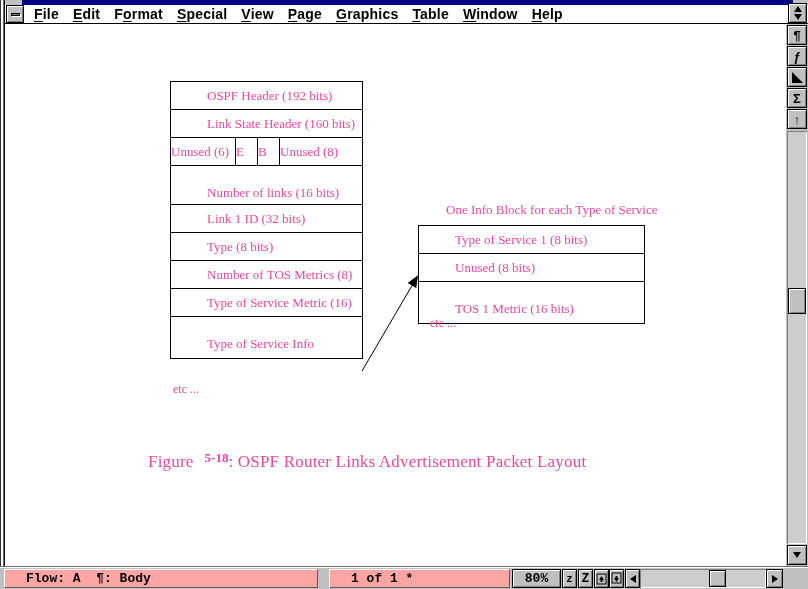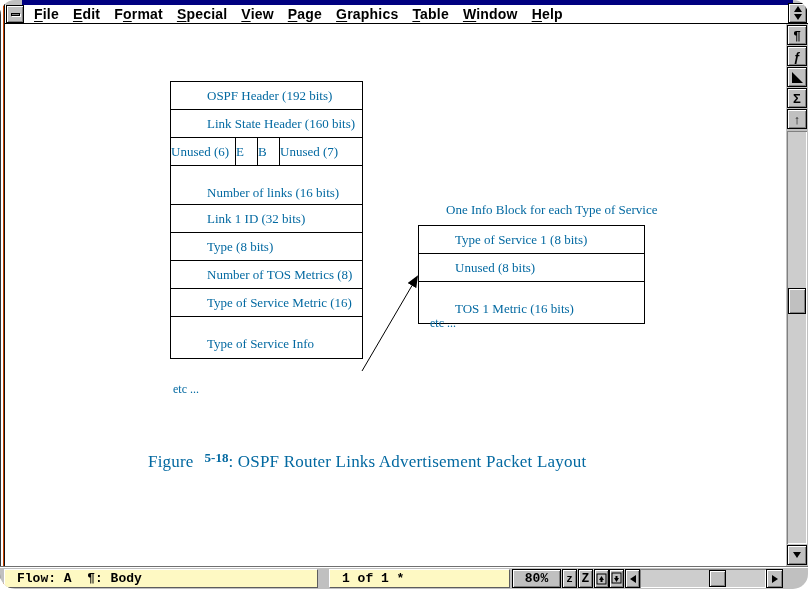--- a/index.html
+++ b/index.html
@@ -1,19 +1,19 @@
 <!DOCTYPE html>
 <html><head>
 <meta charset="utf-8">
 <style>
   * { margin:0; padding:0; box-sizing:border-box; }
   html,body { background:#ffffff; }
   .screen {
     position:relative; width:808px; height:589px; overflow:hidden;
-    background:#ffffff; font-family:"Liberation Sans", sans-serif;border-radius:15px;
+    background:#ffffff; font-family:"Liberation Sans", sans-serif;
   }
   
   .frame-left {
     position:absolute; left:0; top:0; bottom:0; width:5px;
     background:linear-gradient(to right,#333 0 1px,#fff 1px 3px,#cc4400 3px 4px,#111 4px 5px);
   }
   
   .title-sliver { position:absolute; left:0; top:0; right:0; height:5px; background:#c0c0c0; }
   .title-sliver .navy { position:absolute; left:22px; right:15px; top:0; bottom:0; background:#000080; }
   
@@ -32,21 +32,21 @@
   .menu-items { position:absolute; left:22px; top:0; height:18px; display:flex; align-items:center; }
   .menu-item {
     font-weight:bold; font-size:14px; color:#000; padding:0 7px; letter-spacing:0.2px;
     height:18px; line-height:18px; cursor:default;
   }
   .menu-item .accel { text-decoration:underline; text-underline-offset:2px; }
   
   .doc {
     position:absolute; left:5px; top:24px; width:781px; height:542px;
     background:#ffffff; overflow:hidden;
-    font-family:"Liberation Serif", serif; color:#0369a1;
+    font-family:"Liberation Serif", serif; color:#ec4899;
   }
   .dblock { position:absolute; border:1px solid #000; background:#fff; }
   #ospf-header-block { left:165px; top:57px;  width:193px; }
   #link-block        { left:165px; top:180px; width:193px; }
   #tos-block         { left:413px; top:201px; width:227px; }
   .d-row { display:flex; height:28px; border-bottom:1px solid #000; }
   .d-row:last-child { border-bottom:none;margin-top:13px; }
   .d-cell { font-size:13px; line-height:28px; padding-left:36px; white-space:nowrap; overflow:hidden; }
   .d-row.multi .d-cell { padding-left:0; text-align:left; }
   .d-row.multi .d-cell { border-right:1px solid #000; }
@@ -76,22 +76,22 @@
   .t-up    { width:0;height:0;border-left:4px solid transparent;border-right:4px solid transparent;border-bottom:6px solid #000; }
   .t-down  { width:0;height:0;border-left:4px solid transparent;border-right:4px solid transparent;border-top:6px solid #000; }
   .t-left  { width:0;height:0;border-top:4px solid transparent;border-bottom:4px solid transparent;border-right:6px solid #000; }
   .t-right { width:0;height:0;border-top:4px solid transparent;border-bottom:4px solid transparent;border-left:6px solid #000; }
   
   .statusbar {
     position:absolute; left:0; right:0; bottom:0; height:23px; background:#c0c0c0;
     border-top:1px solid #6f6f6f; box-shadow: inset 0 1px 0 #ffffff;
     font-family:"Liberation Mono", monospace; font-weight:bold; font-size:13px;
   }
-  .panel { position:absolute; top:2px; height:19px; background:#fef9c3; line-height:18px;
-           border:1px solid; border-color:#ffffff #5d5d5d #5d5d5d #ffffff; padding-left:12px; white-space:pre; }
+  .panel { position:absolute; top:2px; height:19px; background:#fca5a5; line-height:18px;
+           border:1px solid; border-color:#ffffff #5d5d5d #5d5d5d #ffffff; padding-left:21px; white-space:pre; }
   #flow-panel { left:4px;  width:314px; }
   #page-panel { left:329px; width:181px; }
   .sb-btn { position:absolute; top:2px; height:19px; font-family:"Liberation Mono", monospace; font-weight:bold; }
   #zoom-btn { left:512px; width:49px; font-size:13px; }
   #zoom-out-btn { left:562px; width:15px; font-size:11px; }
   #zoom-in-btn  { left:578px; width:15px; font-size:13px; }
   #pgup-btn { left:594px; width:15px; }
   #pgdn-btn { left:609px; width:15px; }
   #hleft-btn  { left:625px; width:15px; }
   #hright-btn { left:766px; width:17px; }
@@ -138,21 +138,21 @@
         <div class="d-row">
           <div class="d-cell">OSPF Header (192 bits)</div>
         </div>
         <div class="d-row">
           <div class="d-cell">Link State Header (160 bits)</div>
         </div>
         <div class="d-row multi">
           <div class="d-cell">Unused (6)</div>
           <div class="d-cell">E</div>
           <div class="d-cell">B</div>
-          <div class="d-cell">Unused (7)</div>
+          <div class="d-cell">Unused (8)</div>
         </div>
         <div class="d-row">
           <div class="d-cell">Number of links (16 bits)</div>
         </div>
       </div>
     <div class="dblock" id="link-block">
         <div class="d-row">
           <div class="d-cell">Link 1 ID (32 bits)</div>
         </div>
         <div class="d-row">

